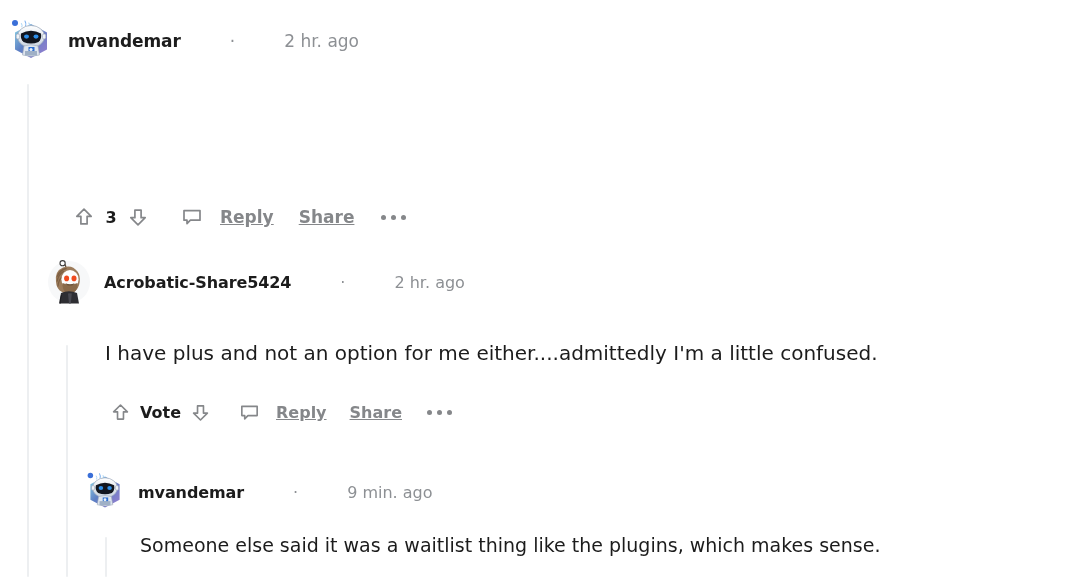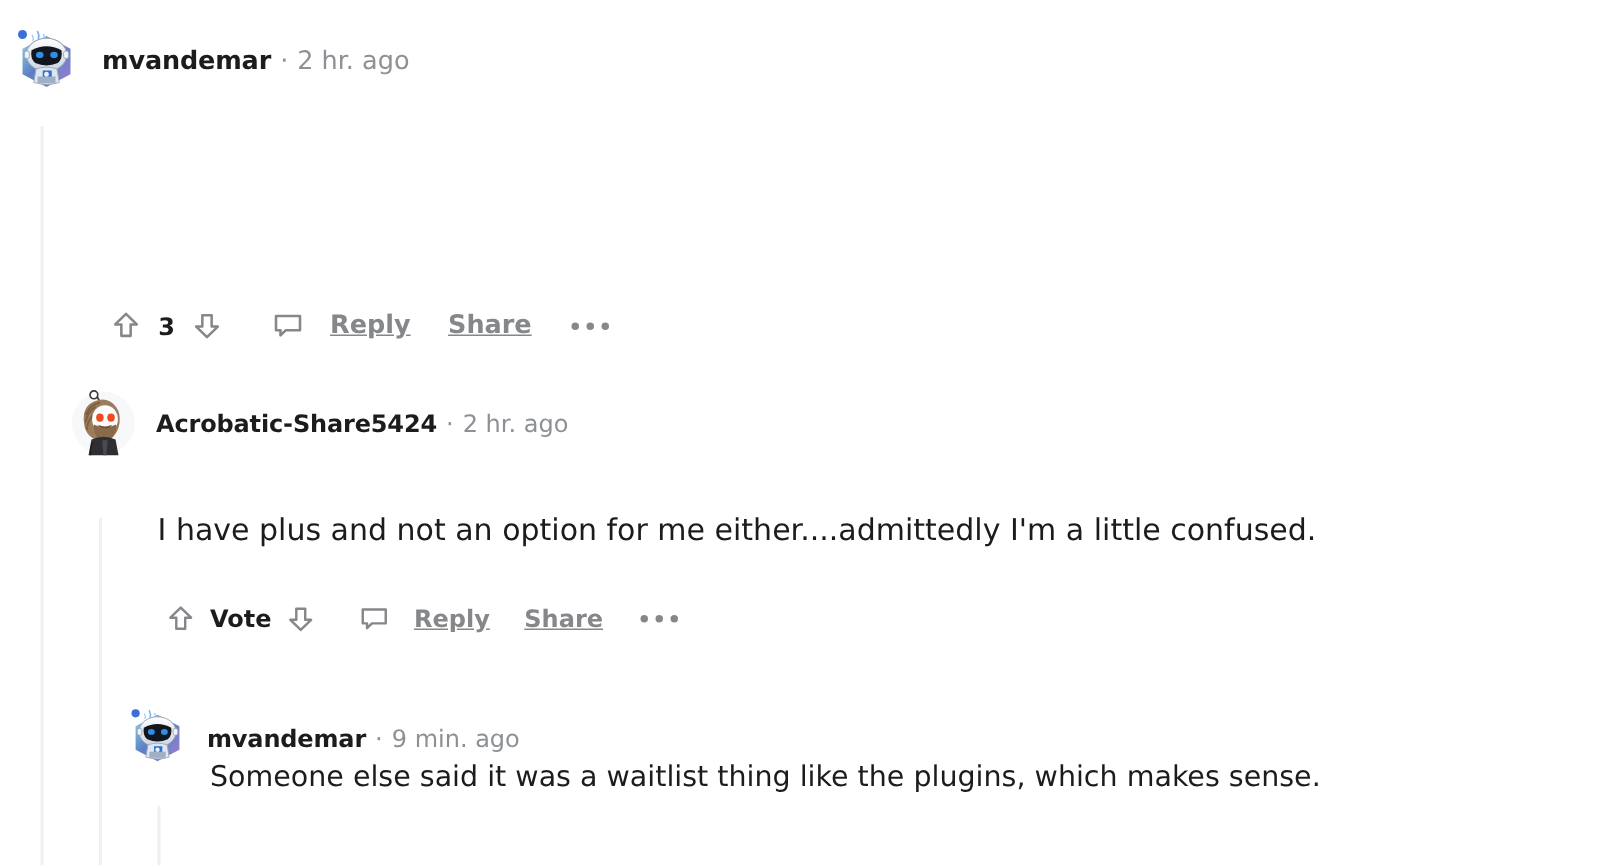--- a/index.html
+++ b/index.html
@@ -46,20 +46,21 @@
   .avatar {
     position: relative;
     flex: 0 0 auto;
     overflow: visible;
   }
 
   .meta {
     display: flex;
     align-items: baseline;
     white-space: nowrap;
+    gap: 43px;
   }
   .username {
     font-weight: 700;
     color: #1c1c1c;
     letter-spacing: -0.1px;
   }
   .sep {
     color: #8d9094;
     margin: 0 6px;
   }
@@ -123,21 +124,21 @@
   .d1-comment .meta { font-size: 16px; }
   .d1-body-wrap { position: absolute; left: 105px; top: 338px; width: 915px; }
   .d1-comment-body { font-size: 20px; color: #1c1c1c; line-height: 1.5; }
   .d1-actions { position: absolute; left: 107px; top: 399px; font-size: 16px; }
   .d1-actions .act-label { font-size: 16px; }
 
   
   .d2-comment { left: 84px; top: 475px; }
   .d2-comment .avatar { width: 42px; height: 42px; margin-right: 12px; }
   .d2-comment .meta { font-size: 16px; }
-  .d2-body-wrap { position: absolute; left: 140px; top: 504px; width: 900px; }
+  .d2-body-wrap { position: absolute; left: 140px; top: 531px; width: 900px; }
   .d2-comment-body { font-size: 19px; color: #1c1c1c; line-height: 1.5; }
 
   
   .av-svg { width: 100%; height: 100%; }
 </style>
 </head>
 <body>
 
 <div id="thread">
 

